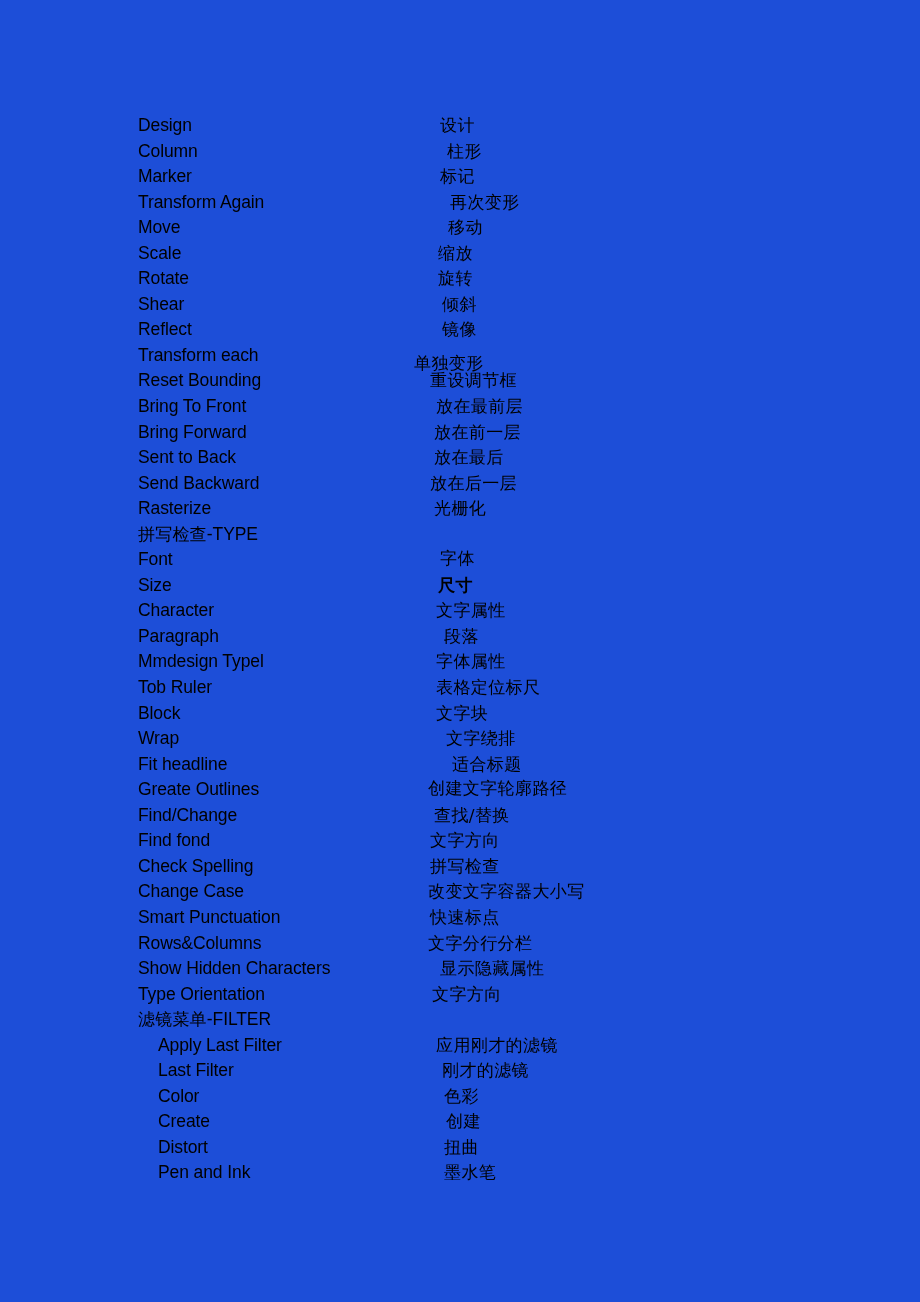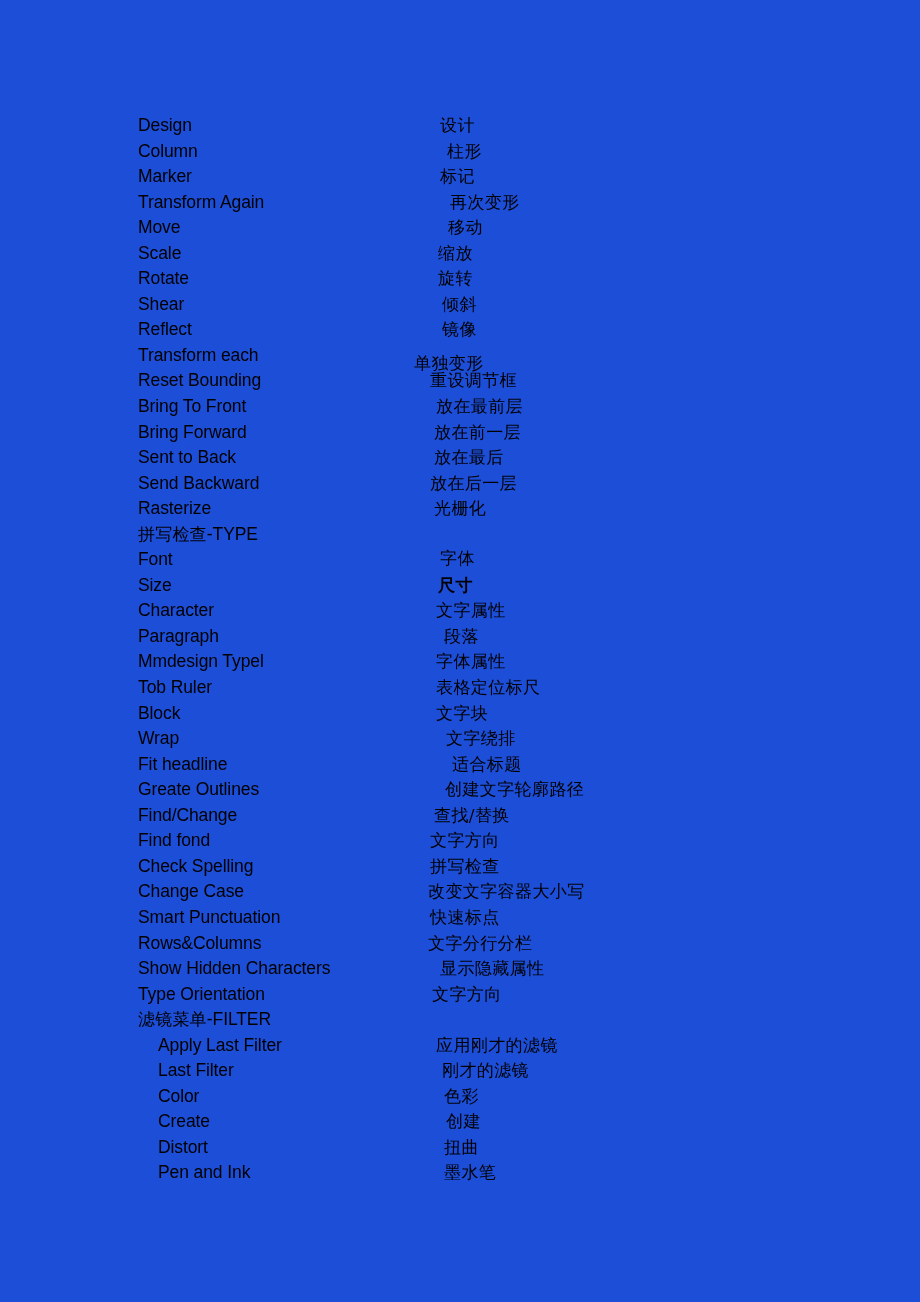--- a/index.html
+++ b/index.html
@@ -87,21 +87,21 @@
       <div class="row section"><span class="en ind-0"><span>拼写检查</span><span class="latin">-TYPE</span></span></div>
       <div class="row"><span class="en ind-0">Font</span><span class="cn" style="left: 302px; font-family: Liberation Mono, monospace;">字体</span></div>
       <div class="row"><span class="en ind-0">Size</span><span class="cn" style="left: 300px; font-weight: bold;">尺寸</span></div>
       <div class="row"><span class="en ind-0">Character</span><span class="cn" style="left: 298px;">文字属性</span></div>
       <div class="row"><span class="en ind-0">Paragraph</span><span class="cn" style="left: 306px;">段落</span></div>
       <div class="row"><span class="en ind-0">Mmdesign Typel</span><span class="cn" style="left: 298px;">字体属性</span></div>
       <div class="row"><span class="en ind-0">Tob Ruler</span><span class="cn" style="left: 298px;">表格定位标尺</span></div>
       <div class="row"><span class="en ind-0">Block</span><span class="cn" style="left: 298px;">文字块</span></div>
       <div class="row"><span class="en ind-0">Wrap</span><span class="cn" style="left: 308px;">文字绕排</span></div>
       <div class="row"><span class="en ind-0">Fit headline</span><span class="cn" style="left: 314px;">适合标题</span></div>
-      <div class="row"><span class="en ind-0">Greate Outlines</span><span class="cn" style="left: 307px;">创建文字轮廓路径</span></div>
+      <div class="row"><span class="en ind-0">Greate Outlines</span><span class="cn" style="left: 290px; font-family: Liberation Mono, monospace;">创建文字轮廓路径</span></div>
       <div class="row"><span class="en ind-0">Find/Change</span><span class="cn" style="left: 296px;">查找/替换</span></div>
       <div class="row"><span class="en ind-0">Find fond</span><span class="cn" style="left: 292px;">文字方向</span></div>
       <div class="row"><span class="en ind-0">Check Spelling</span><span class="cn" style="left: 292px;">拼写检查</span></div>
       <div class="row"><span class="en ind-0">Change Case</span><span class="cn" style="left: 290px;">改变文字容器大小写</span></div>
       <div class="row"><span class="en ind-0">Smart Punctuation</span><span class="cn" style="left: 292px;">快速标点</span></div>
       <div class="row"><span class="en ind-0">Rows&amp;Columns</span><span class="cn" style="left: 290px;">文字分行分栏</span></div>
       <div class="row"><span class="en ind-0">Show Hidden Characters</span><span class="cn" style="left: 302px;">显示隐藏属性</span></div>
       <div class="row"><span class="en ind-0">Type Orientation</span><span class="cn" style="left: 294px;">文字方向</span></div>
       <div class="row section"><span class="en ind-0"><span>滤镜菜单</span><span class="latin">-FILTER</span></span></div>
       <div class="row"><span class="en ind-1">Apply Last Filter</span><span class="cn" style="left: 298px;">应用刚才的滤镜</span></div>

